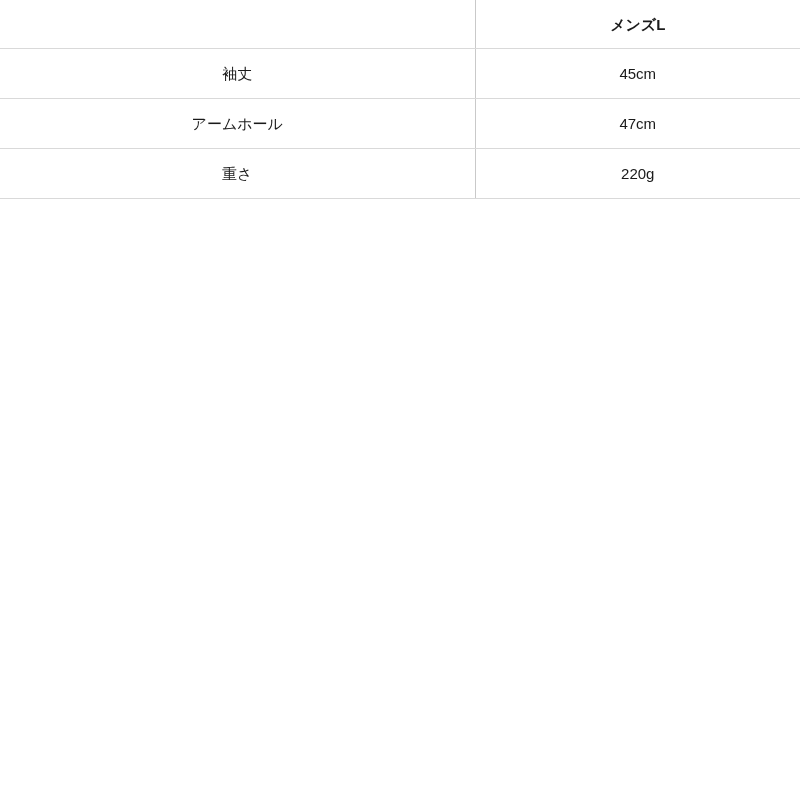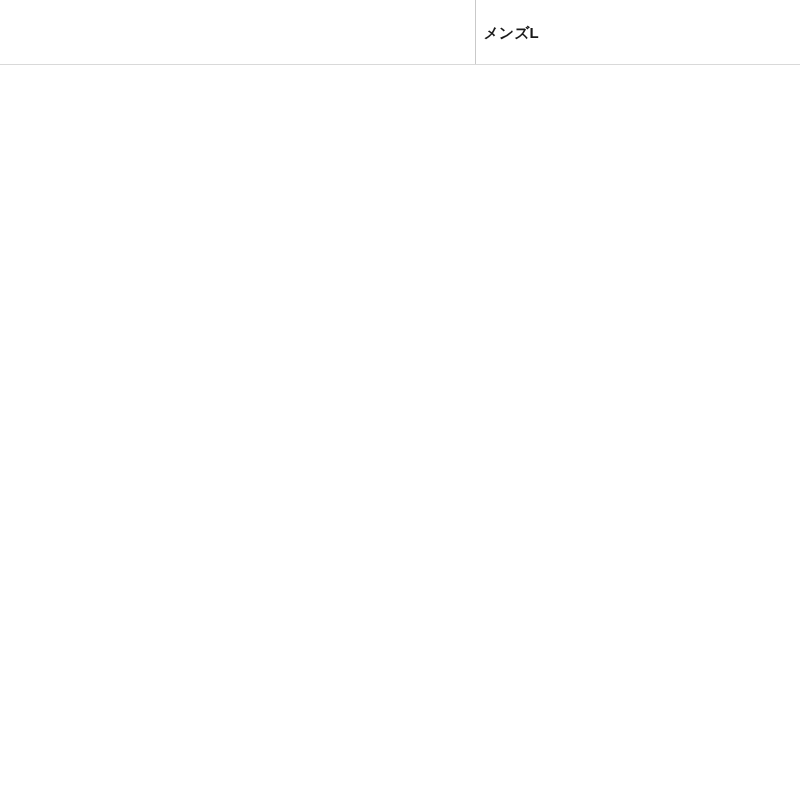--- a/index.html
+++ b/index.html
@@ -21,26 +21,26 @@
     width: 800px;
     border-collapse: collapse;
     table-layout: fixed;
   }
   table.size-table col.col-label { width: 475px; }
   table.size-table col.col-value { width: 325px; }
 
   table.size-table th,
   table.size-table td {
     border-bottom: 1px solid #d9d9d9;
-    text-align: left;
+    text-align: center;
     vertical-align: middle;
     font-weight: normal;
     font-size: 15px;
     line-height: 1.4;
-    padding: 8px;
+    padding: 0;
     height: 49px;
   }
   table.size-table thead th {
     height: 48px;
     font-weight: bold;
     font-size: 15px;
   }
   
   table.size-table th.col-sep,
   table.size-table td.col-sep {
@@ -66,16 +66,28 @@
       <col class="col-label">
       <col class="col-value">
     </colgroup>
     <thead>
       <tr>
         <th class="empty-corner"></th>
         <th class="col-sep">メンズL</th>
       </tr>
     </thead>
     <tbody>
+      <tr>
+        <th>袖丈</th>
+        <td class="col-sep">45cm</td>
+      </tr>
+      <tr>
+        <th>アームホール</th>
+        <td class="col-sep">47cm</td>
+      </tr>
+      <tr>
+        <th>重さ</th>
+        <td class="col-sep">220g</td>
+      </tr>
     </tbody>
   </table>
 </div>
 <div class="spacer"></div>
 
 </body></html>

